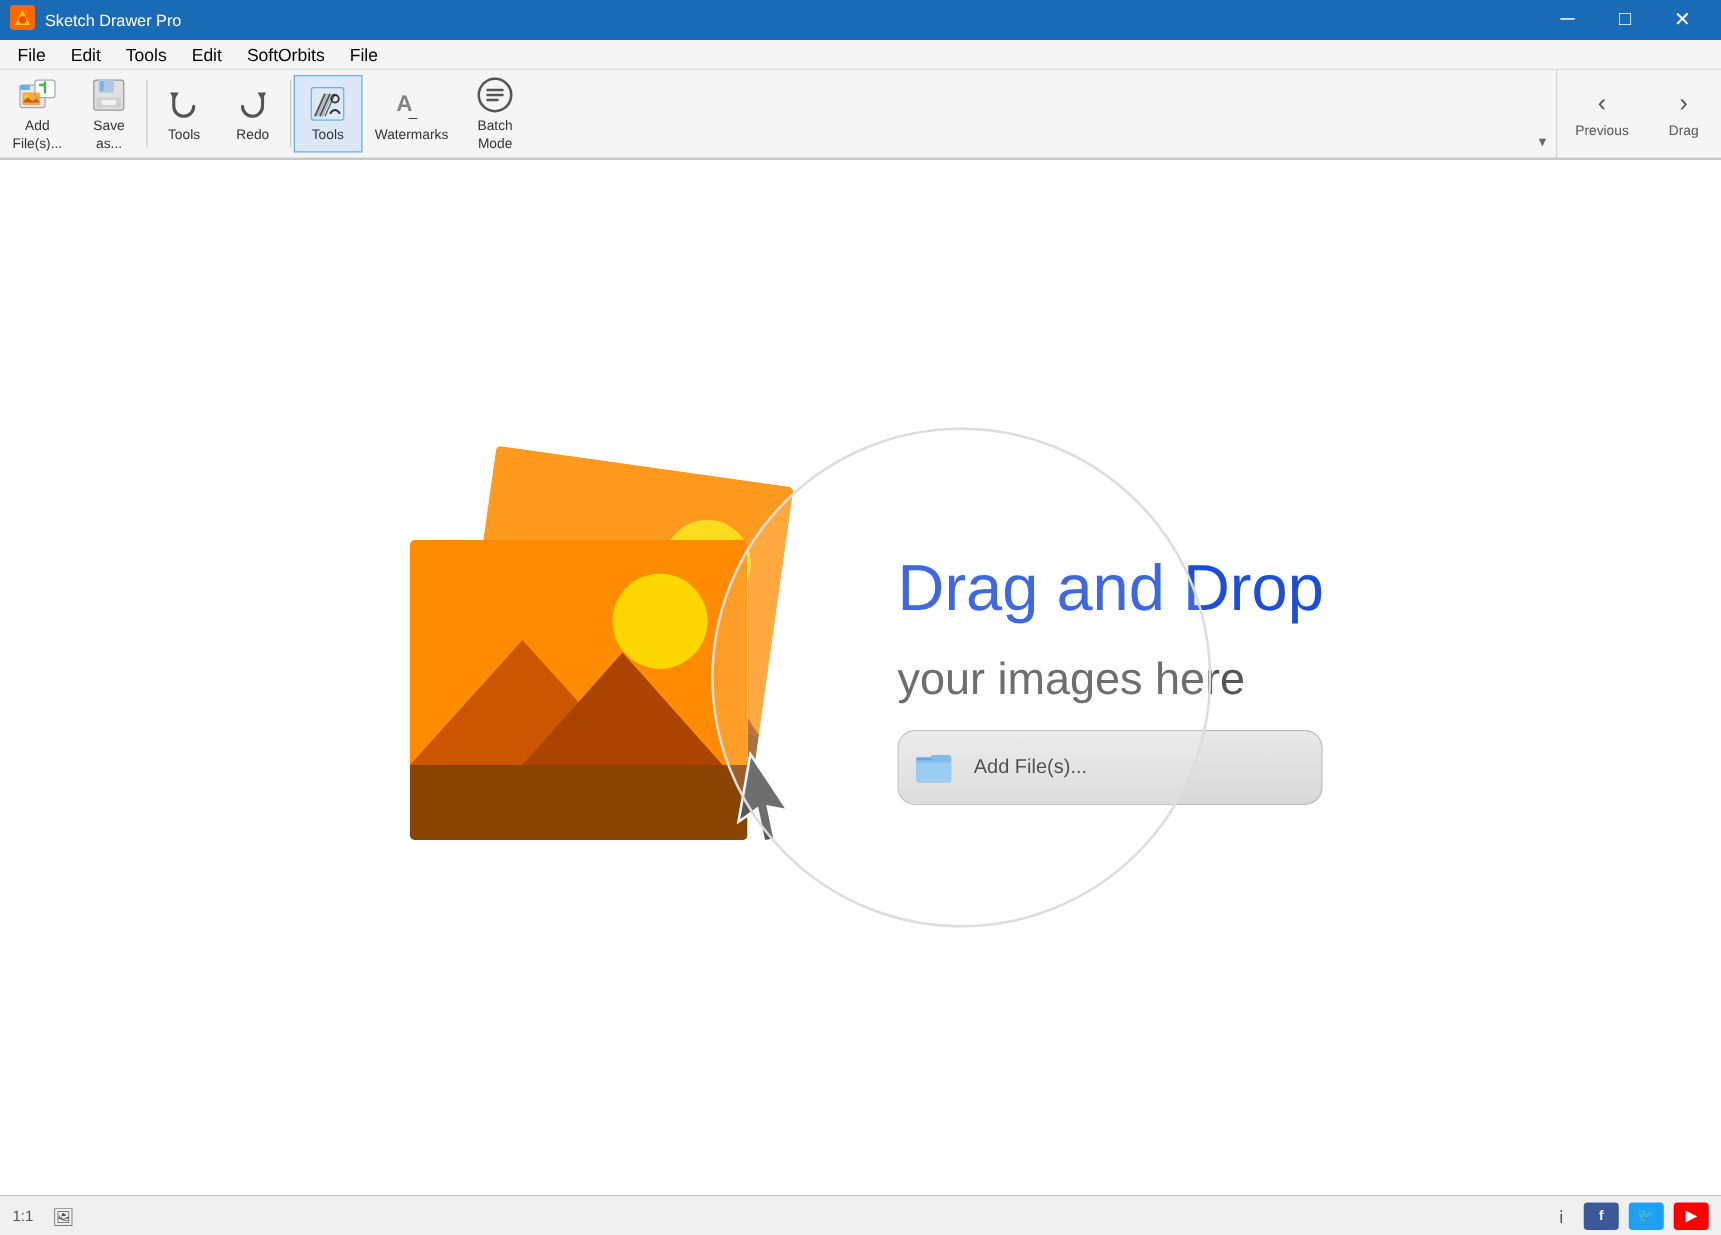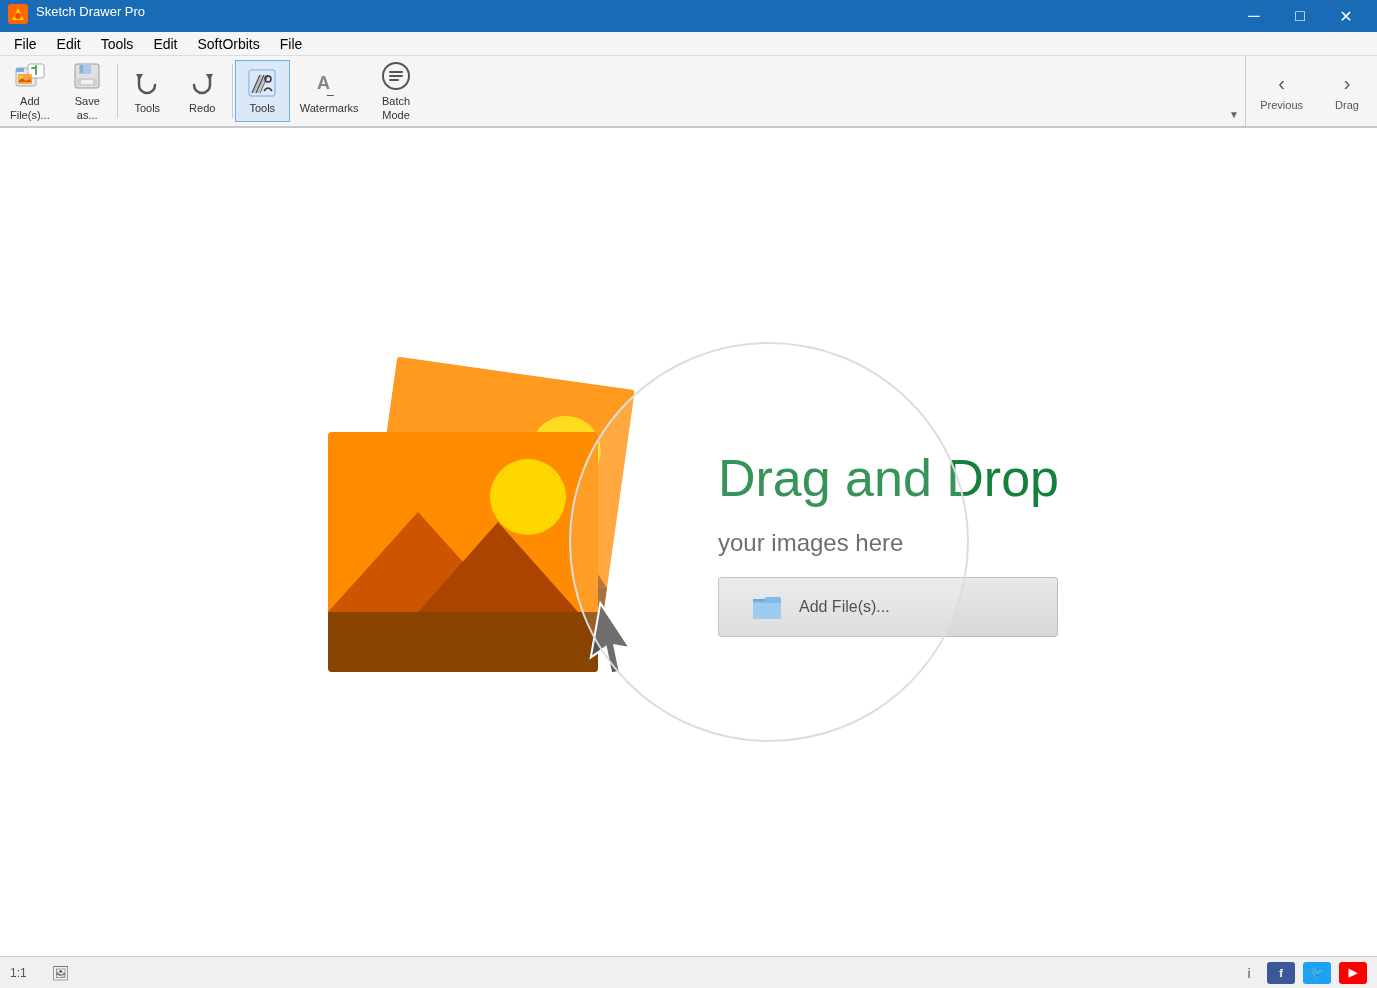--- a/index.html
+++ b/index.html
@@ -11,20 +11,21 @@
       height: 32px;
       background: #1a6bb5;
       display: flex;
       align-items: center;
       justify-content: space-between;
       padding: 0 8px;
       user-select: none;
     }
     #titlebar-left {
       display: flex;
+      align-items: center;
       gap: 8px;
     }
     #titlebar-title {
       color: white;
       font-size: 13px;
     }
     #titlebar-controls {
       display: flex;
       gap: 0;
     }
@@ -200,40 +201,40 @@
     
     #drop-text-area {
       display: flex;
       flex-direction: column;
       align-items: flex-start;
       gap: 20px;
     }
     #drag-drop-title {
       font-size: 52px;
       font-weight: 300;
-      color: #15803d;
+      color: #1d4ed8;
       font-family: 'Segoe UI Light', 'Segoe UI', Arial, sans-serif;
       line-height: 1.2;
       white-space: nowrap;
     }
     #drop-subtitle {
-      font-size: 24px;
+      font-size: 36px;
       font-weight: 300;
       color: #555;
       font-family: 'Segoe UI Light', 'Segoe UI', Arial, sans-serif;
     }
     #add-files-btn {
       width: 340px;
       height: 60px;
       background: linear-gradient(to bottom, #e8e8e8, #d8d8d8);
       border: 1px solid #bbb;
-      border-radius: 3px;
-      display: flex;
-      align-items: center;
-      padding: 0 32px;
+      border-radius: 14px;
+      display: flex;
+      align-items: center;
+      padding: 0 12px;
       gap: 16px;
       cursor: pointer;
       font-size: 16px;
       color: #333;
     }
     .folder-icon-svg { width: 32px; height: 32px; }
 
     
     #circle-overlay {
       position: absolute;
@@ -253,21 +254,21 @@
       height: 32px;
       background: #f0f0f0;
       border-top: 1px solid #ccc;
       display: flex;
       align-items: center;
       justify-content: space-between;
       padding: 0 10px;
       font-size: 12px;
       color: #555;
     }
-    #statusbar-left { display: flex; align-items: center; gap: 24px; }
+    #statusbar-left { display: flex; align-items: center; gap: 14px; }
     #statusbar-right { display: flex; align-items: center; gap: 8px; }
     .status-icon { width: 20px; height: 20px; display: flex; align-items: center; justify-content: center; font-size: 14px; }
     .social-btn {
       width: 28px; height: 22px;
       border-radius: 3px;
       display: flex; align-items: center; justify-content: center;
       font-size: 11px; font-weight: bold; color: white;
       cursor: pointer;
     }
     .fb-btn { background: #3b5998; }

